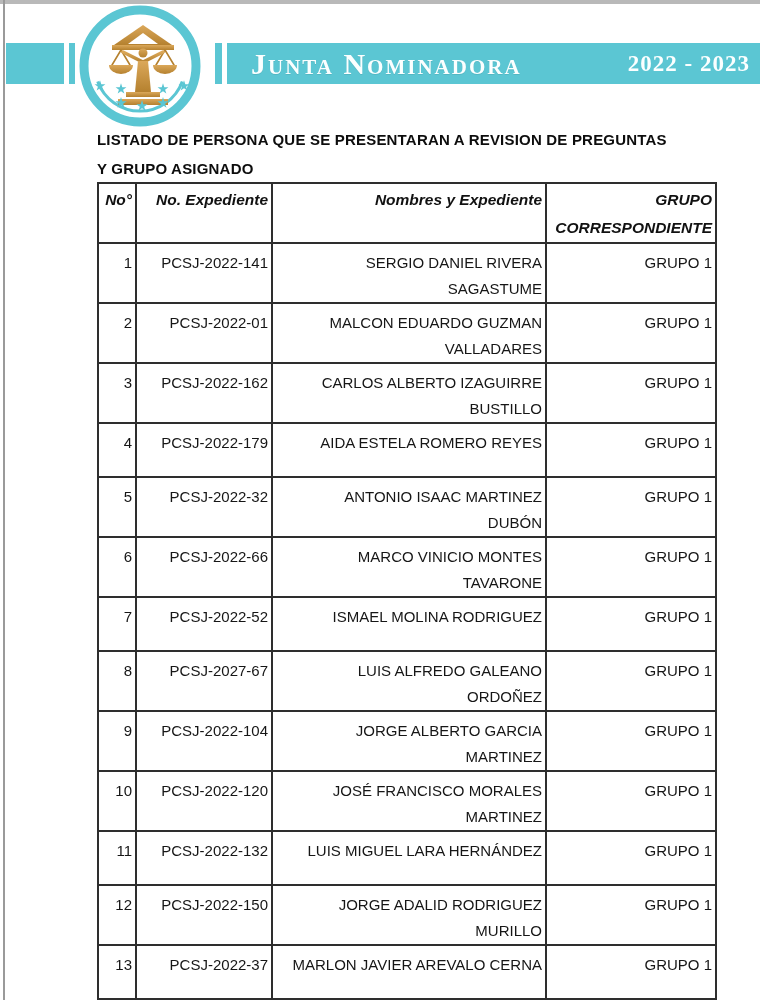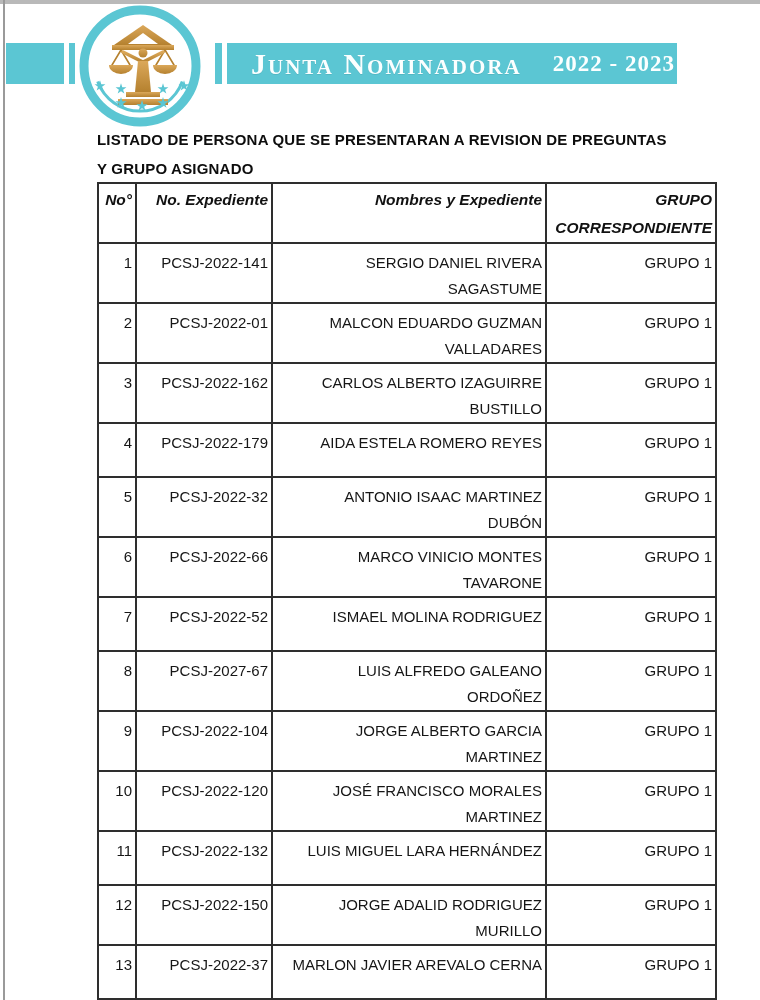--- a/index.html
+++ b/index.html
@@ -33,21 +33,21 @@
     width: 6px; height: 41px;
     background: var(--teal);
   }
   .bar-thin-right {
     position: absolute; left: 215px; top: 43px;
     width: 7px; height: 41px;
     background: var(--teal);
   }
   .banner {
     position: absolute; left: 227px; top: 43px;
-    width: 450px; height: 41px;
+    width: 533px; height: 41px;
     background: var(--teal);
     display: flex; align-items: center;
   }
   .banner-title {
     font-family: "Liberation Serif", serif;
     font-variant: small-caps;
     font-weight: bold;
     font-size: 30px;
     letter-spacing: 2px;
     color: #fbffff;
@@ -55,21 +55,21 @@
     white-space: nowrap;
     text-shadow: 0 1px 0 rgba(0,0,0,0.08);
   }
   .banner-period {
     font-family: "Liberation Serif", serif;
     font-weight: bold;
     font-size: 23px;
     letter-spacing: 1px;
     color: #fbffff;
     margin-left: auto;
-    padding-right: 2px;
+    padding-right: 10px;
     white-space: nowrap;
   }
   .logo {
     position: absolute; left: 74px; top: 4px;
     width: 132px; height: 124px;
   }
   
   .doc-title {
     position: absolute; left: 97px; top: 131px;
     width: 572px;

